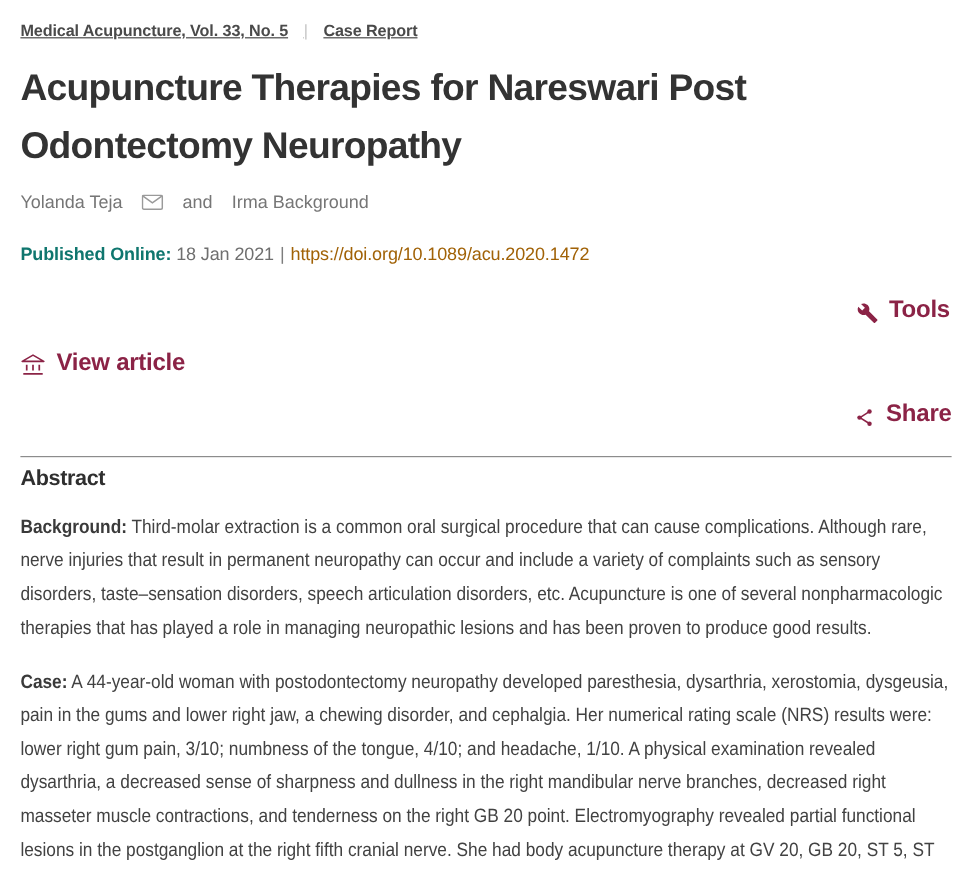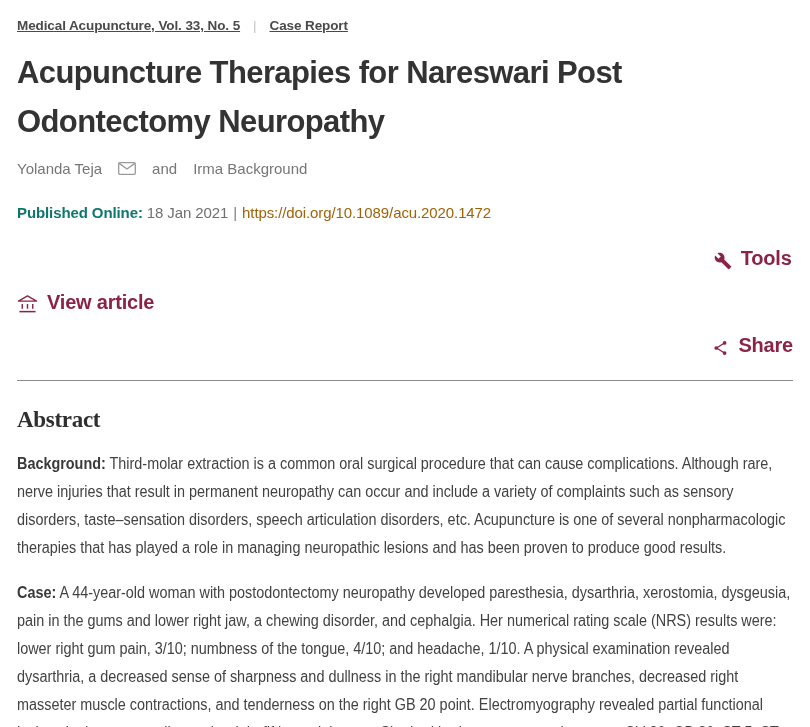--- a/index.html
+++ b/index.html
@@ -83,26 +83,25 @@
 
   
   hr.divider {
     margin-top: 23px;
     border: none;
     border-top: 1px solid #8c8c8c;
   }
 
   
   h2.abstract {
-    margin-top: 26px;
-    font-size: 23px;
+    margin-top: 7px;
+    font-size: 18px;
     font-weight: 700;
     color: #2f2f2f;
     letter-spacing: -0.3px;
-    font-family: Liberation Serif, serif;
   }
   .body-text {
     width: 862px;                 
     transform: scaleX(0.9);
     transform-origin: left top;
     font-size: 16px;
     line-height: 28px;
     color: #424242;
   }
   .body-text p { margin-top: 17px; }

